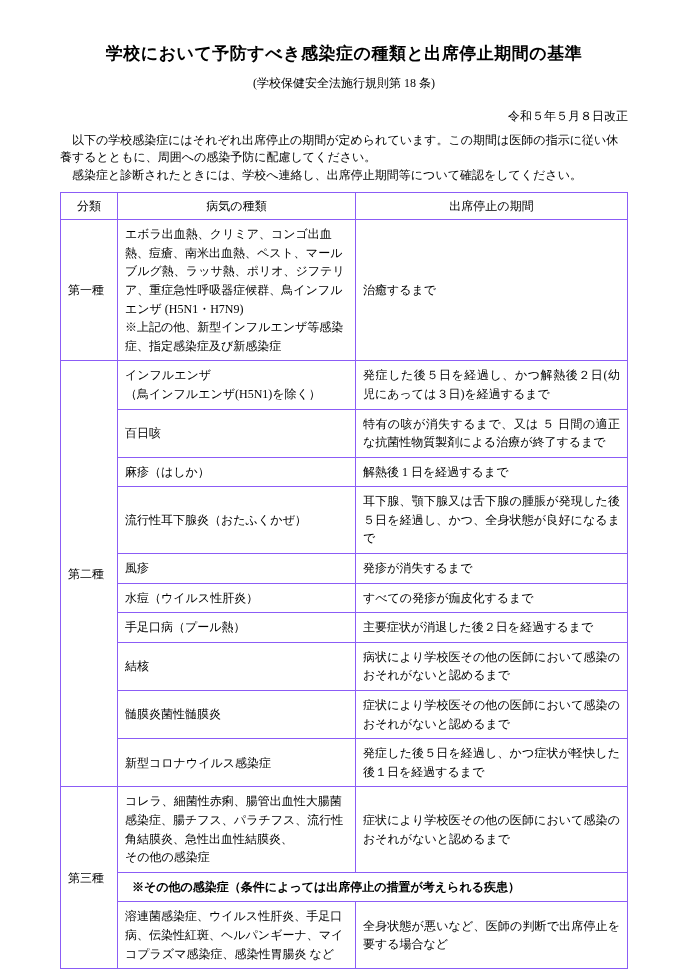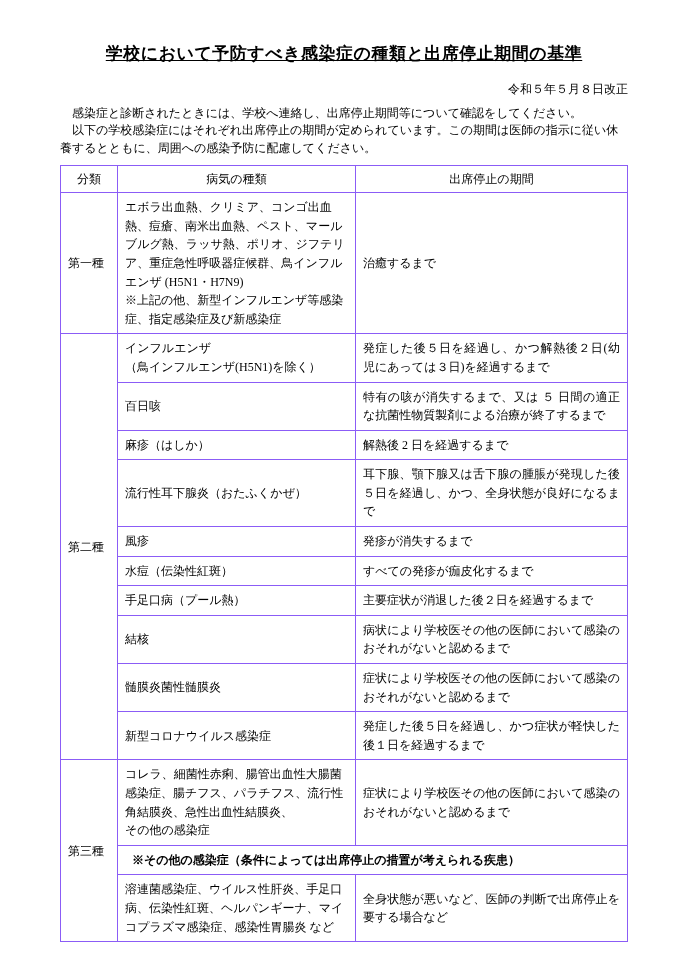--- a/index.html
+++ b/index.html
@@ -13,21 +13,20 @@
     width: 686px;
     height: 970px;
     padding: 42px 58px 16px 60px;
     overflow: hidden;
   }
   .title {
     text-align: center;
     font-size: 17px;
     font-weight: bold;
     letter-spacing: 0.5px;
-    text-decoration: underline;
   }
   .subtitle {
     text-align: center;
     font-size: 12px;
     margin-top: 10px;
   }
   .revision {
     text-align: right;
     font-size: 12px;
     margin-top: 16px;
@@ -63,25 +62,26 @@
   .bold { font-weight: normal; }
   .note { }
   .subheader-cell { font-weight: bold; padding-left: 14px; }
 </style>
 </head>
 <body>
 
 <div class="page">
 
   <h1 class="title">学校において予防すべき感染症の種類と出席停止期間の基準</h1>
+  <div class="subtitle">(学校保健安全法施行規則第 18 条)</div>
   <div class="revision">令和５年５月８日改正</div>
 
   <div class="intro-wrap">
+    <p class="intro">以下の学校感染症にはそれぞれ出席停止の期間が定められています。この期間は医師の指示に従い休養するとともに、周囲への感染予防に配慮してください。</p>
     <p class="intro">感染症と診断されたときには、学校へ連絡し、出席停止期間等について確認をしてください。</p>
-    <p class="intro">以下の学校感染症にはそれぞれ出席停止の期間が定められています。この期間は医師の指示に従い休養するとともに、周囲への感染予防に配慮してください。</p>
   </div>
 
   <table>
     <colgroup>
       <col style="width:57px">
       <col style="width:238px">
       <col>
     </colgroup>
     <thead>
       <tr>
@@ -108,32 +108,32 @@
           <div>（鳥インフルエンザ(H5N1)を除く）</div>
         </td>
         <td class="period">発症した後５日を経過し、かつ解熱後２日(幼児にあっては３日)を経過するまで</td>
       </tr>
       <tr>
         <td>百日咳</td>
         <td class="period">特有の咳が消失するまで、又は ５ 日間の適正な抗菌性物質製剤による治療が終了するまで</td>
       </tr>
       <tr>
         <td>麻疹（はしか）</td>
-        <td class="period">解熱後 2 日を経過するまで</td>
+        <td class="period">解熱後 1 日を経過するまで</td>
       </tr>
       <tr>
         <td>流行性耳下腺炎（おたふくかぜ）</td>
         <td class="period">耳下腺、顎下腺又は舌下腺の腫脹が発現した後５日を経過し、かつ、全身状態が良好になるまで</td>
       </tr>
       <tr>
         <td>風疹</td>
         <td class="period">発疹が消失するまで</td>
       </tr>
       <tr>
-        <td>水痘（伝染性紅斑）</td>
+        <td>水痘（ウイルス性肝炎）</td>
         <td class="period">すべての発疹が痂皮化するまで</td>
       </tr>
       <tr>
         <td>手足口病（プール熱）</td>
         <td class="period">主要症状が消退した後２日を経過するまで</td>
       </tr>
       <tr>
         <td>結核</td>
         <td class="period">病状により学校医その他の医師において感染のおそれがないと認めるまで</td>
       </tr>

